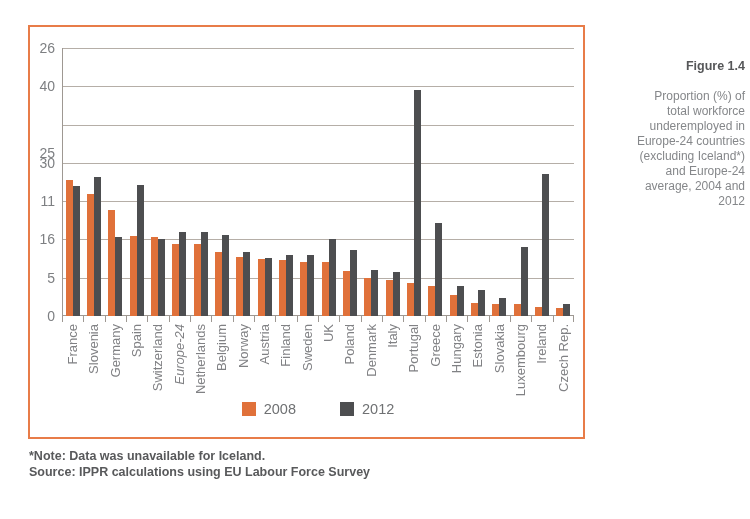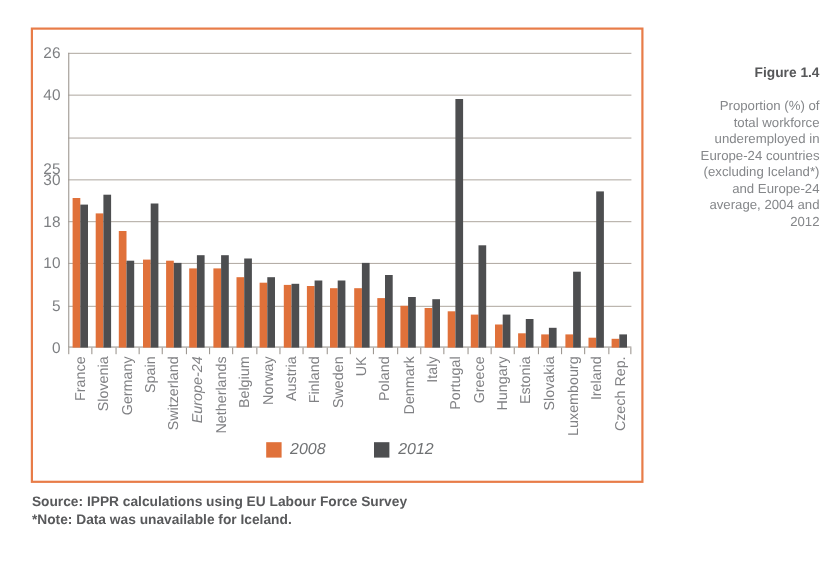--- a/index.html
+++ b/index.html
@@ -12,21 +12,21 @@
   .axis-x{position:absolute;left:0;bottom:0;width:100%;height:1px;}
   .bar{position:absolute;bottom:0;width:7px;}
   .yticks{position:absolute;left:0;top:21px;width:28px;height:268px;}
   .ytick{position:absolute;right:3px;height:18px;line-height:18px;font-size:14px;text-align:right;width:25px;}
   .xtickrow{position:absolute;left:32px;top:289px;width:512px;height:6px;}
   .xtick{position:absolute;top:0;width:1px;height:6px;}
   .xlabels{position:absolute;left:32px;top:297px;width:512px;height:80px;display:flex;}
   .xcell{flex:1 1 0;display:flex;justify-content:center;align-items:flex-start;min-width:0;}
   .xcell span{writing-mode:vertical-rl;transform:rotate(180deg);font-size:13px;line-height:1;white-space:nowrap;}
   .legend{position:absolute;left:32px;top:374px;width:512px;display:flex;justify-content:center;gap:44px;align-items:center;}
-  .legend-item{display:flex;align-items:center;gap:8px;font-style:italic;}
+  .legend-item{display:flex;align-items:center;gap:8px;}
   .swatch{width:14px;height:14px;}
   .legend-label{font-size:14.5px;}
   .caption{position:absolute;left:593px;top:43px;width:152px;text-align:right;font-size:12px;line-height:15px;white-space:pre-line;}
   .caption-title{font-weight:bold;font-size:12.5px;line-height:16px;}
   .footer{position:absolute;left:29px;top:448px;font-weight:bold;font-size:12.5px;line-height:16px;}
 </style>
 </head>
 <body>
 
 <div class="page">
@@ -86,22 +86,22 @@
         <div class="bar" style="left: 451.667px; height: 12.2514px; background: rgb(224, 113, 58);"></div>
         <div class="bar" style="left: 458.667px; height: 68.9143px; background: rgb(77, 78, 80);"></div>
         <div class="bar" style="left: 473px; height: 9.18857px; background: rgb(224, 113, 58);"></div>
         <div class="bar" style="left: 480px; height: 141.657px; background: rgb(77, 78, 80);"></div>
         <div class="bar" style="left: 494.333px; height: 7.65714px; background: rgb(224, 113, 58);"></div>
         <div class="bar" style="left: 501.333px; height: 12.2514px; background: rgb(77, 78, 80);"></div>
       </div>
     <div class="yticks" id="yticks">
         <div class="ytick" style="top: 259px; color: rgb(125, 127, 130);">0</div>
         <div class="ytick" style="top: 220.714px; color: rgb(125, 127, 130);">5</div>
-        <div class="ytick" style="top: 182.429px; color: rgb(125, 127, 130);">10</div>
-        <div class="ytick" style="top: 144.143px; color: rgb(125, 127, 130);">18</div>
+        <div class="ytick" style="top: 182.429px; color: rgb(125, 127, 130);">16</div>
+        <div class="ytick" style="top: 144.143px; color: rgb(125, 127, 130);">11</div>
         <div class="ytick" style="top: 105.857px; color: rgb(125, 127, 130);">30</div>
         <div class="ytick" style="top: 79px; color: rgb(125, 127, 130); margin-top: 17px;">25</div>
         <div class="ytick" style="top: 29.2857px; color: rgb(125, 127, 130);">40</div>
         <div class="ytick" style="top: -9px; color: rgb(125, 127, 130);">26</div>
       </div>
     <div class="xtickrow" id="xtickrow">
         <div class="xtick" style="left: 0px; background: rgb(158, 152, 146);"></div>
         <div class="xtick" style="left: 21.3333px; background: rgb(158, 152, 146);"></div>
         <div class="xtick" style="left: 42.6667px; background: rgb(158, 152, 146);"></div>
         <div class="xtick" style="left: 64px; background: rgb(158, 152, 146);"></div>
@@ -217,16 +217,16 @@
     <div class="caption-body">Proportion (%) of
 total workforce
 underemployed in
 Europe-24 countries
 (excluding Iceland*)
 and Europe-24
 average, 2004 and
 2012</div>
   </div>
   <div class="footer" style="color: rgb(88, 89, 91);">
+    <div>*Note: Data was unavailable for Iceland.</div>
     <div>Source: IPPR calculations using EU Labour Force Survey</div>
-    <div>*Note: Data was unavailable for Iceland.</div>
   </div>
 </div>
 
 </body></html>

